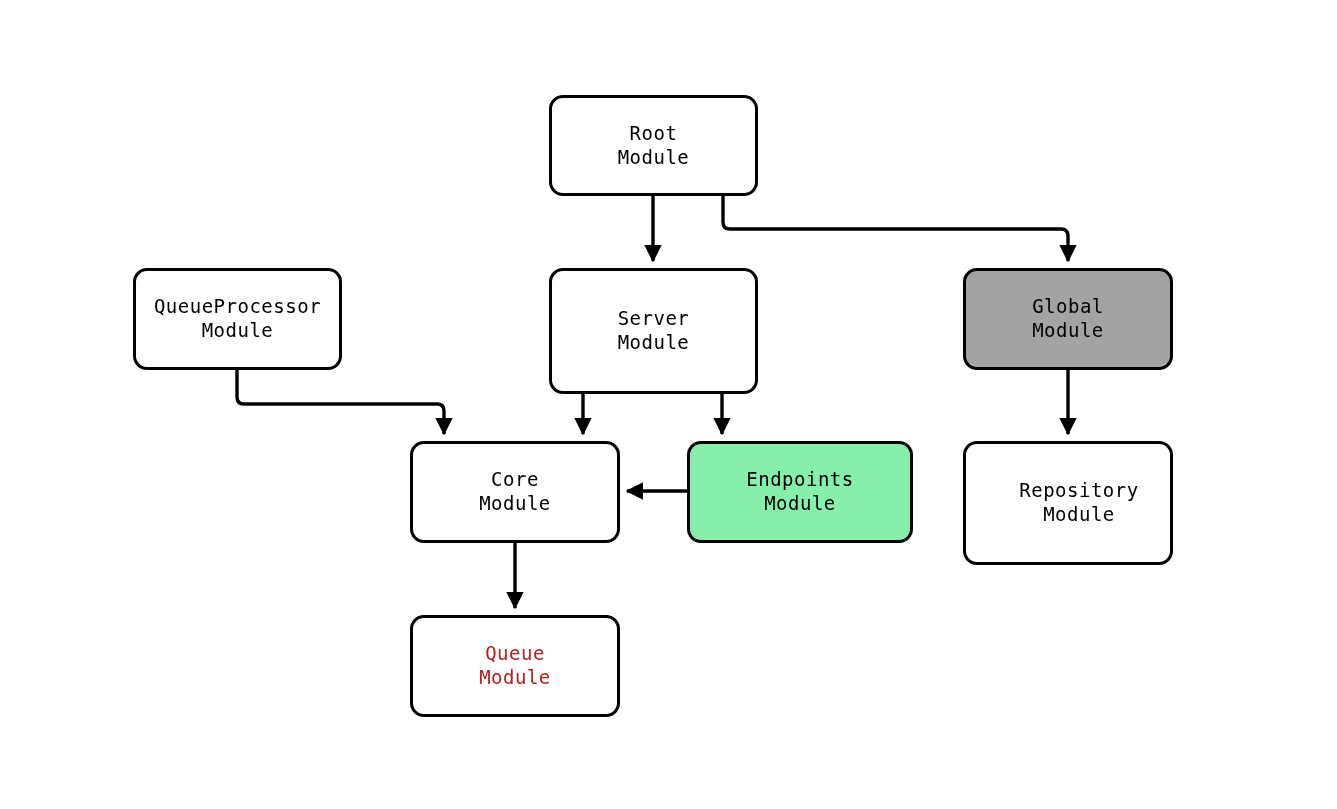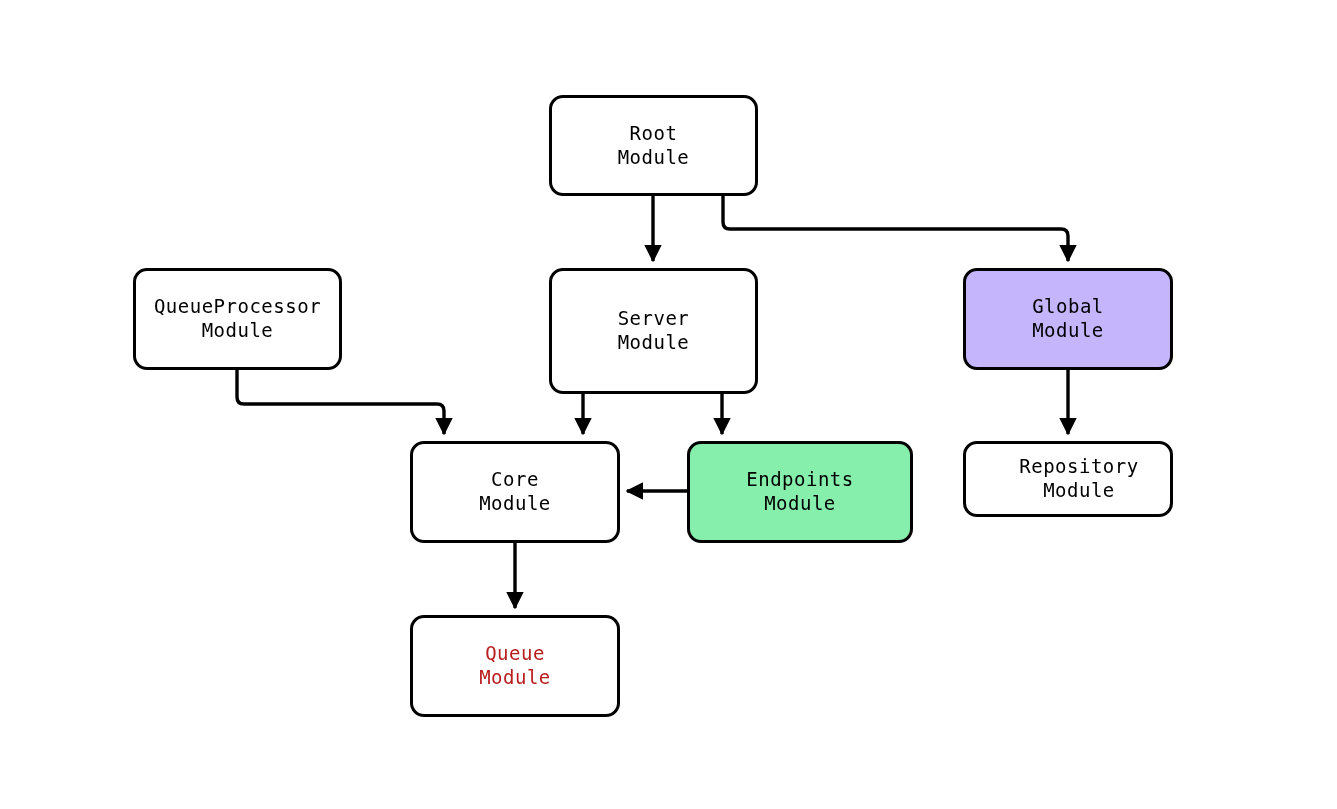--- a/index.html
+++ b/index.html
@@ -80,36 +80,36 @@
   <div class="node" style="left: 133px; top: 268px; width: 209px; height: 102px; border-color: rgb(0, 0, 0); background: rgb(255, 255, 255); color: rgb(0, 0, 0);">
     <span class="node-line">QueueProcessor</span>
     <span class="node-line">Module</span>
   </div>
 
   <div class="node" style="left: 549px; top: 268px; width: 209px; height: 126px; border-color: rgb(0, 0, 0); background: rgb(255, 255, 255); color: rgb(0, 0, 0);">
     <span class="node-line">Server</span>
     <span class="node-line">Module</span>
   </div>
 
-  <div class="node" style="left: 963px; top: 268px; width: 210px; height: 102px; border-color: rgb(0, 0, 0); background: #c4b5fd; color: rgb(0, 0, 0);">
+  <div class="node" style="left: 963px; top: 268px; width: 210px; height: 102px; border-color: rgb(0, 0, 0); background: #a3a3a3; color: rgb(0, 0, 0);">
     <span class="node-line">Global</span>
     <span class="node-line">Module</span>
   </div>
 
   <div class="node" style="left: 410px; top: 441px; width: 210px; height: 102px; border-color: rgb(0, 0, 0); background: rgb(255, 255, 255); color: rgb(0, 0, 0);">
     <span class="node-line">Core</span>
     <span class="node-line">Module</span>
   </div>
 
   <div class="node" style="left: 687px; top: 441px; width: 226px; height: 102px; border-color: rgb(0, 0, 0); background: #86efac; color: rgb(0, 0, 0);">
     <span class="node-line">Endpoints</span>
     <span class="node-line">Module</span>
   </div>
 
-  <div class="node" style="left: 963px; top: 441px; width: 210px; height: 76px; border-color: rgb(0, 0, 0); background: rgb(255, 255, 255); color: rgb(0, 0, 0); padding-left: 22px;">
+  <div class="node" style="left: 963px; top: 441px; width: 210px; height: 124px; border-color: rgb(0, 0, 0); background: rgb(255, 255, 255); color: rgb(0, 0, 0); padding-left: 22px;">
     <span class="node-line">Repository</span>
     <span class="node-line">Module</span>
   </div>
 
   <div class="node" style="left: 410px; top: 615px; width: 210px; height: 102px; border-color: rgb(0, 0, 0); background: rgb(255, 255, 255); color: #b91c1c;">
     <span class="node-line">Queue</span>
     <span class="node-line">Module</span>
   </div>
 
 </div>

